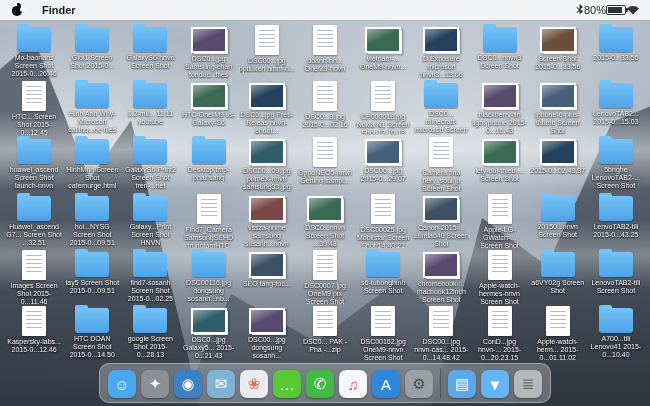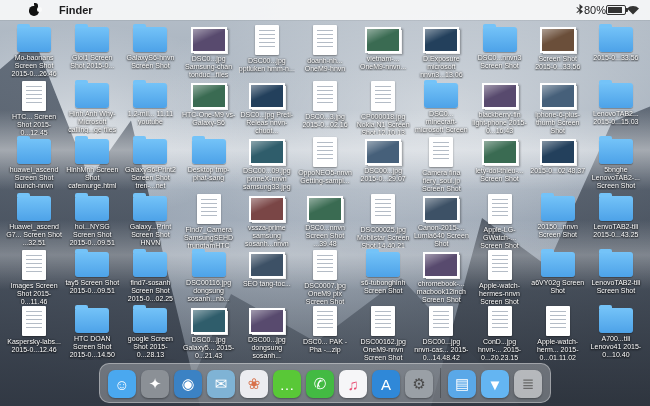--- a/index.html
+++ b/index.html
@@ -27,21 +27,21 @@
     background:linear-gradient(180deg,#515b68,#333a44);
     clip-path:polygon(0 100%,15% 30%,40% 60%,65% 20%,100% 100%);opacity:.6;}
   .fog{position:absolute;left:0;right:0;pointer-events:none;}
   .fog-1{top:110px;height:80px;background:linear-gradient(180deg,transparent,rgba(255,255,255,.45),transparent);}
   .fog-2{top:220px;height:70px;background:linear-gradient(180deg,transparent,rgba(255,255,255,.3),transparent);}
   
   .menubar{position:absolute;top:0;left:0;right:0;height:20px;
     background:rgba(250,250,250,.88);
     display:flex;align-items:center;font-size:11px;color:#1d1d1f;z-index:50;
     box-shadow:0 0 1px rgba(0,0,0,.3);}
-  .menubar .left{display:flex;align-items:center;gap:0;padding-left:24px;flex:1;}
+  .menubar .left{display:flex;align-items:center;gap:0;padding-left:7px;flex:1;}
   .apple-logo{width:12px;height:12px;position:relative;margin:0 10px 0 4px;cursor:default;}
   .apple-logo .body{position:absolute;left:1px;top:2px;width:10px;height:10px;background:#111;border-radius:45% 45% 48% 48%;}
   .apple-logo .bite{position:absolute;right:-2px;top:3px;width:5px;height:5px;background:#fafafa;border-radius:50%;}
   .apple-logo .leaf{position:absolute;left:6px;top:-1px;width:4px;height:4px;background:#111;border-radius:0 70% 0 70%;}
   .menu-app{font-weight:bold;padding:0 9px;}
   .menu-item{padding:0 9px;}
   .menubar .right{display:flex;align-items:center;padding-right:10px;}
   .status-glyph{display:inline-flex;align-items:center;}
   .batt{width:18px;height:8px;border:1px solid #333;border-radius:2px;position:relative;}
   .batt::after{content:"";position:absolute;right:-3px;top:2px;width:2px;height:4px;background:#333;border-radius:0 1px 1px 0;}

